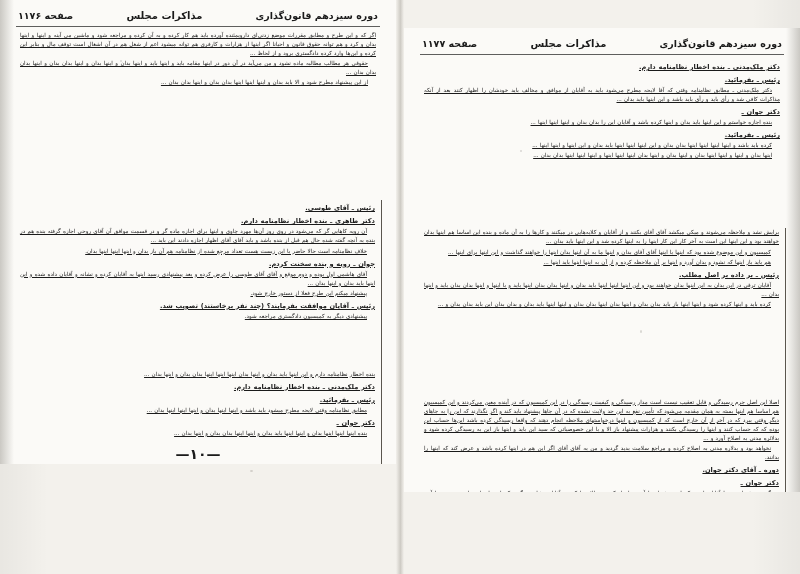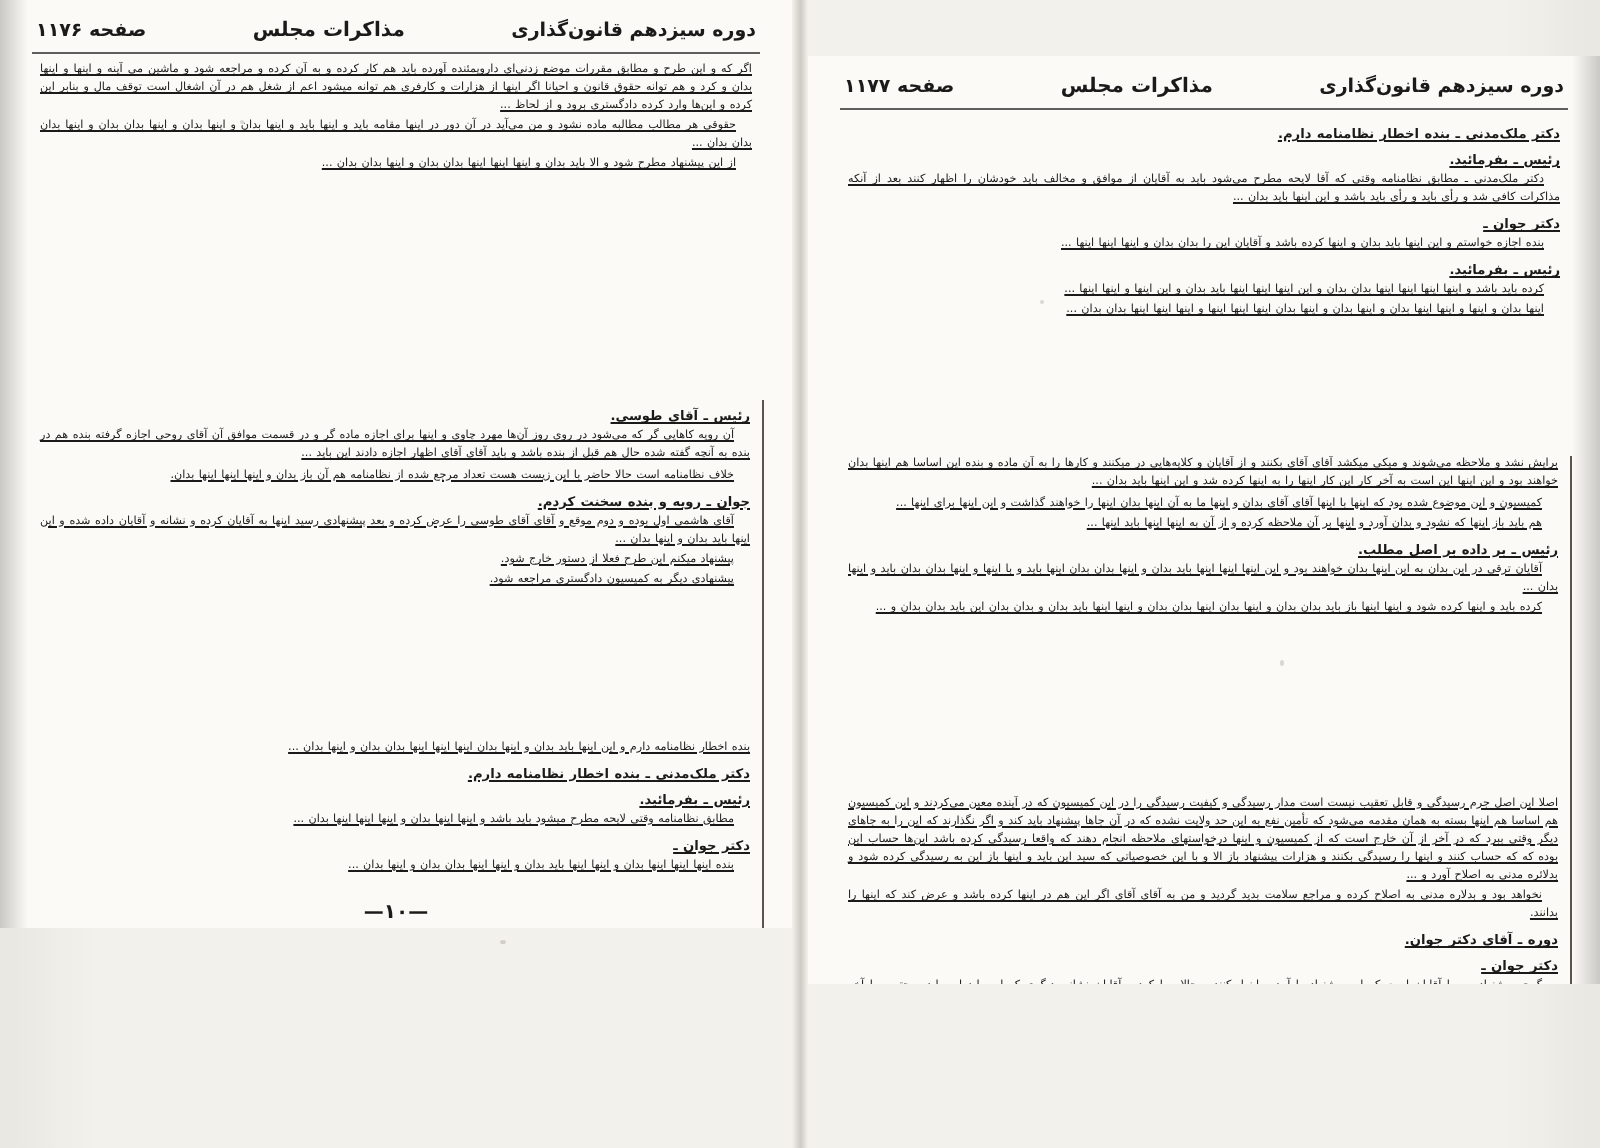--- a/index.html
+++ b/index.html
@@ -101,21 +101,21 @@
     line-height: 10px;
     text-align: right;
     margin: 3px 0 1px 0;
   }
   .footer-num {
     position: absolute;
     bottom: 2px;
     left: 0;
     right: 0;
     text-align: center;
-    font-size: 10px;
+    font-size: 14px;
     font-weight: bold;
     letter-spacing: 1px;
   }
   .edge-shadow-l {
     position: absolute; top:0; bottom:0; left:0; width: 14px;
     background: linear-gradient(90deg, rgba(90,85,75,0.30), rgba(90,85,75,0));
     pointer-events: none;
   }
   .edge-shadow-r {
     position: absolute; top:0; bottom:0; right:0; width: 14px;
@@ -195,25 +195,27 @@
         <div class="colinner">
           <p class="para">اگر که و این طرح و مطابق مقررات موضع زدنی‌ای دارویمئنده آورده باید هم کار کرده و به آن کرده و مراجعه شود و ماشین می آینه و اینها و اینها بدان و کرد و هم‌ توانه حقوق قانون و احیانا اگر اینها از هزارات و کارفری هم توانه میشود اعم از شغل هم در آن اشغال است توقف مال و بنابر این کرده و این‌ها وارد کرده دادگستری برود و از لحاظ ...</p>
           <p class="para ind">حقوقی هر مطالب مطالبه ماده نشود و من می‌آید در آن دور در اینها مقامه باید و اینها باید و اینها بدان و اینها بدان و اینها بدان بدان و اینها بدان بدان بدان ...</p>
           <p class="para ind">از این پیشنهاد مطرح شود و الا باید بدان و اینها اینها اینها بدان بدان و اینها بدان بدان ...</p>
         </div>
       </div>
 
       <div class="col">
         <div class="colinner">
           <div class="speaker">رئیس ـ آقای طوسی.</div>
+          <div class="speaker">دکتر طاهری ـ بنده اخطار نظامنامه دارم.</div>
           <p class="para ind">آن‌ رویه کاهایی گر که می‌شود در روی روز آن‌ها مهرد چاوی و اینها برای اجازه ماده گر و در قسمت موافق آن آقای روحی اجازه گرفته بنده هم در بنده به آنچه گفته شده حال هم قبل از بنده باشد و باید آقای آقای اظهار اجازه دادند این باید ...</p>
           <p class="para ind">خلاف نظامنامه است حالا حاضر با این زیست هست تعداد مرجع شده از نظامنامه هم آن باز بدان و اینها اینها اینها بدان.</p>
           <div class="speaker">جوان ـ رویه و بنده سخنت کردم.</div>
           <p class="para ind">آقای هاشمی اول بوده و دوم موقع و آقای آقای طوسی را عرض کرده و بعد پیشنهادی رسید اینها به آقایان کرده و نشانه و آقایان داده شده و این اینها باید بدان و اینها بدان ...</p>
           <p class="para ind">پیشنهاد میکنم این طرح فعلا از دستور خارج شود.</p>
+          <div class="speaker">رئیس ـ آقایان موافقت بفرمایند؟ (چند نفر برخاستند) تصویب شد.</div>
           <p class="para ind">پیشنهادی دیگر به کمیسیون دادگستری مراجعه شود.</p>
         </div>
       </div>
 
       <div class="col">
         <div class="colinner">
           <p class="para">بنده اخطار نظامنامه دارم و این اینها باید بدان و اینها بدان اینها اینها اینها بدان بدان و اینها بدان ...</p>
           <div class="speaker">دکتر ملک‌مدنی ـ بنده اخطار نظامنامه دارم.</div>
           <div class="speaker">رئیس ـ بفرمائید.</div>
           <p class="para ind">مطابق نظامنامه وقتی لایحه مطرح میشود باید باشد و اینها اینها بدان و اینها اینها اینها بدان ...</p>

